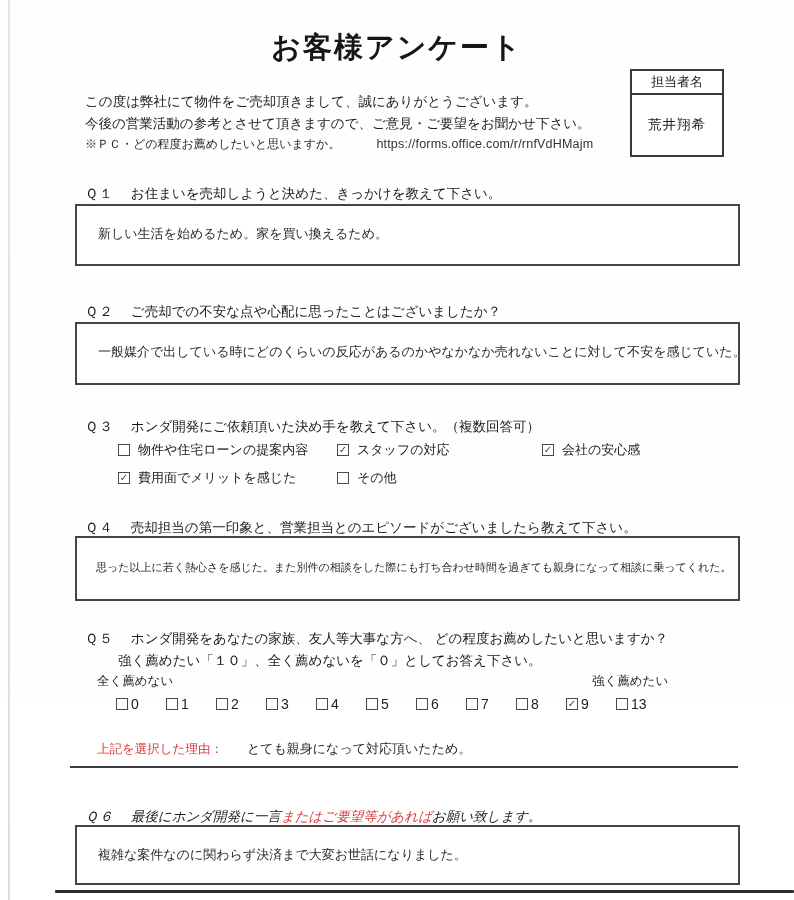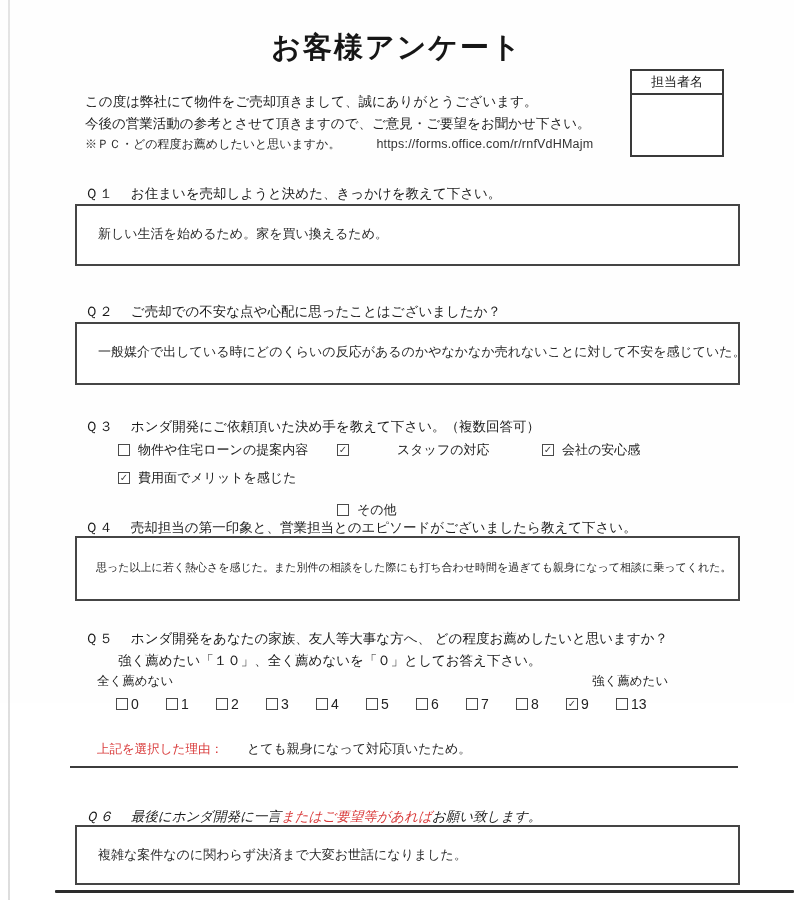--- a/index.html
+++ b/index.html
@@ -76,20 +76,21 @@
     <div>今後の営業活動の参考とさせて頂きますので、ご意見・ご要望をお聞かせ下さい。</div>
   </div>
 
   <div class="note-row">
     <span>※ＰＣ・どの程度お薦めしたいと思いますか。</span>
     <span class="url">https://forms.office.com/r/rnfVdHMajm</span>
   </div>
 
   <div class="staff-box">
     <div class="staff-header">担当者名</div>
+    <div class="staff-name">荒井翔希</div>
   </div>
 
   <div class="q-label" style="top:185px;">
     <span class="q-num">Ｑ１</span><span>お住まいを売却しようと決めた、きっかけを教えて下さい。</span>
   </div>
   <div class="answer-box" style="top:204px; height:62px;">
     <div class="answer-text">新しい生活を始めるため。家を買い換えるため。</div>
   </div>
 
   <div class="q-label" style="top:303px;">
@@ -99,33 +100,33 @@
     <div class="answer-text">一般媒介で出している時にどのくらいの反応があるのかやなかなか売れないことに対して不安を感じていた。</div>
   </div>
 
   <div class="q-label" style="top:418px;">
     <span class="q-num">Ｑ３</span><span>ホンダ開発にご依頼頂いた決め手を教えて下さい。（複数回答可）</span>
   </div>
   <div class="opt" style="left:118px; top:441px;">
     <span class="cb"></span>
     <span>物件や住宅ローンの提案内容</span>
   </div>
-  <div class="opt" style="left:337px; top:441px;gap:40px;">
+  <div class="opt" style="left:337px; top:441px;">
     <span class="cb checked"></span>
     <span>スタッフの対応</span>
   </div>
   <div class="opt" style="left:542px; top:441px;">
     <span class="cb checked"></span>
     <span>会社の安心感</span>
   </div>
   <div class="opt" style="left:118px; top:469px;">
     <span class="cb checked"></span>
     <span>費用面でメリットを感じた</span>
   </div>
-  <div class="opt" style="left:337px; top:469px;margin-top:32px;">
+  <div class="opt" style="left:337px; top:469px;">
     <span class="cb"></span>
     <span>その他</span>
   </div>
 
   <div class="q-label" style="top:519px;">
     <span class="q-num">Ｑ４</span><span>売却担当の第一印象と、営業担当とのエピソードがございましたら教えて下さい。</span>
   </div>
   <div class="answer-box" style="top:536px; height:65px;">
     <div class="answer-text small">思った以上に若く熱心さを感じた。また別件の相談をした際にも打ち合わせ時間を過ぎても親身になって相談に乗ってくれた。</div>
   </div>

